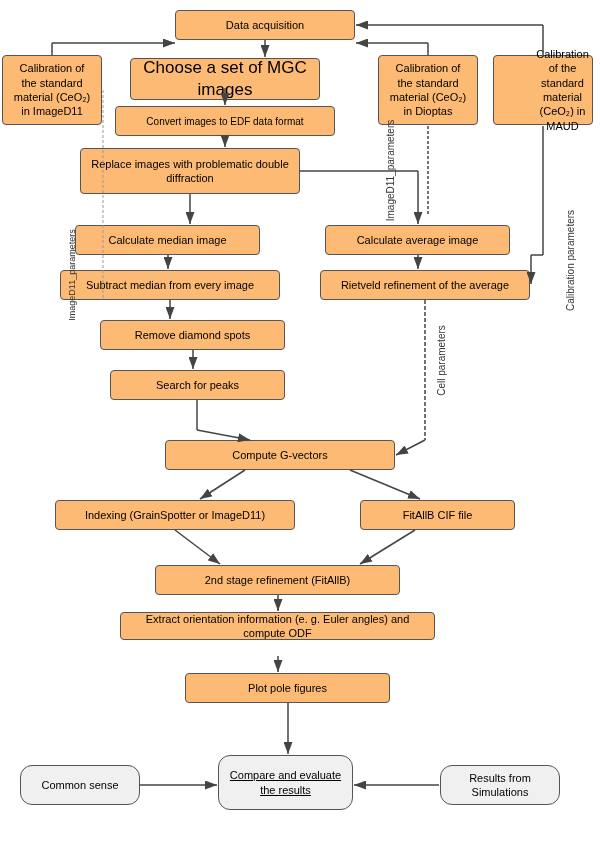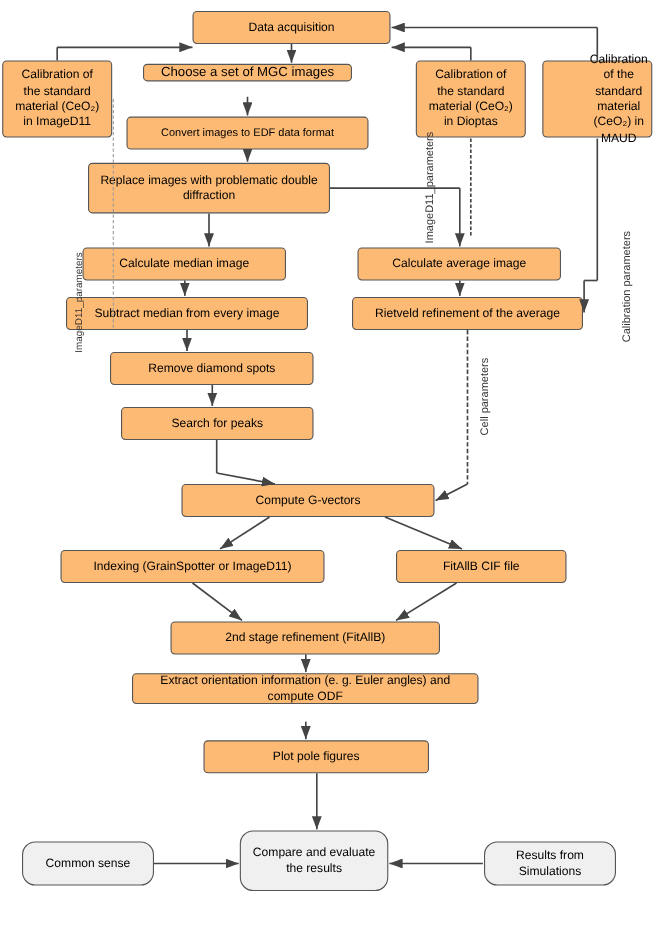--- a/index.html
+++ b/index.html
@@ -55,41 +55,41 @@
       color: #333;
       white-space: nowrap;
       transform-origin: center center;
     }
   </style>
 </head>
 <body>
 
 <div class="diagram">
   <div class="box" style="left: 175px; top: 10px; width: 180px; height: 30px; font-size: 11px;">Data acquisition</div>
-    <div class="box" style="left: 130px; top: 58px; width: 190px; height: 16px; font-size: 12px;">Choose a set of MGC images</div>
+    <div class="box" style="left: 130px; top: 58px; width: 190px; height: 42px; font-size: 17px;">Choose a set of MGC images</div>
     <div class="box" style="left: 115px; top: 106px; width: 220px; height: 30px; font-size: 10px;">Convert images to EDF data format</div>
     <div class="box" style="left: 80px; top: 148px; width: 220px; height: 46px; font-size: 11px;">Replace images with problematic double diffraction</div>
     <div class="box" style="left: 2px; top: 55px; width: 100px; height: 70px; font-size: 11px;">Calibration of the standard material (CeO₂) in ImageD11</div>
     <div class="box" style="left: 378px; top: 55px; width: 100px; height: 70px; font-size: 11px;">Calibration of the standard material (CeO₂) in Dioptas</div>
     <div class="box" style="left: 493px; top: 55px; width: 100px; height: 70px; font-size: 11px; padding-left: 47px;">Calibration of the standard material (CeO₂) in MAUD</div>
     <div class="box" style="left: 75px; top: 225px; width: 185px; height: 30px; font-size: 11px;">Calculate median image</div>
     <div class="box" style="left: 325px; top: 225px; width: 185px; height: 30px; font-size: 11px;">Calculate average image</div>
     <div class="box" style="left: 60px; top: 270px; width: 220px; height: 30px; font-size: 11px;">Subtract median from every image</div>
     <div class="box" style="left: 320px; top: 270px; width: 210px; height: 30px; font-size: 11px;">Rietveld refinement of the average</div>
     <div class="box" style="left: 100px; top: 320px; width: 185px; height: 30px; font-size: 11px;">Remove diamond spots</div>
     <div class="box" style="left: 165px; top: 440px; width: 230px; height: 30px; font-size: 11px;">Compute G-vectors</div>
     <div class="box" style="left: 110px; top: 370px; width: 175px; height: 30px; font-size: 11px;">Search for peaks</div>
     <div class="box" style="left: 55px; top: 500px; width: 240px; height: 30px; font-size: 11px;">Indexing (GrainSpotter or ImageD11)</div>
     <div class="box" style="left: 360px; top: 500px; width: 155px; height: 30px; font-size: 11px;">FitAllB CIF file</div>
     <div class="box" style="left: 155px; top: 565px; width: 245px; height: 30px; font-size: 11px;">2nd stage refinement (FitAllB)</div>
     <div class="box" style="left: 120px; top: 612px; width: 315px; height: 28px; font-size: 11px;">Extract orientation information
 (e. g. Euler angles) and compute ODF</div>
     <div class="box" style="left: 185px; top: 673px; width: 205px; height: 30px; font-size: 11px;">Plot pole figures</div>
     <div class="box-rounded" style="left: 20px; top: 765px; width: 120px; height: 40px; font-size: 11px;">Common sense</div>
-    <div class="box-rounded" style="left: 218px; top: 755px; width: 135px; height: 55px; font-size: 11px;">Compare and evaluate the results</div>
+    <div class="box-rounded" style="left: 218px; top: 755px; width: 135px; height: 55px; font-size: 11px; text-decoration: underline;">Compare and evaluate the results</div>
     <div class="box-rounded" style="left: 440px; top: 765px; width: 120px; height: 40px; font-size: 11px;">Results from Simulations</div>
     <svg class="arrows">
     <defs>
       <marker id="arrowhead" markerWidth="8" markerHeight="6" refX="8" refY="3" orient="auto">
         <polygon points="0 0, 8 3, 0 6" fill="#444"></polygon>
       </marker>
       <marker id="arrowhead-left" markerWidth="8" markerHeight="6" refX="0" refY="3" orient="auto">
         <polygon points="8 0, 0 3, 8 6" fill="#444"></polygon>
       </marker>
     </defs>

